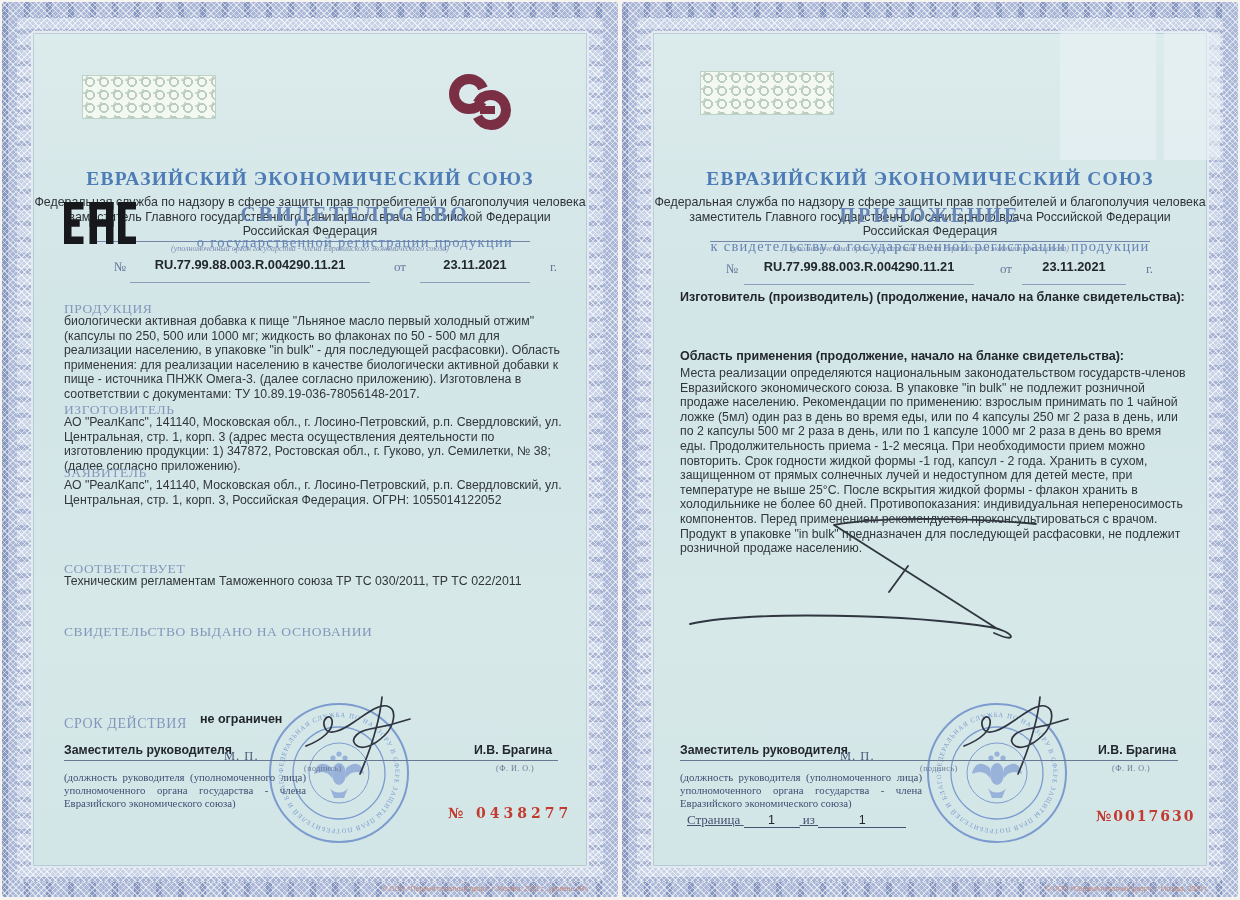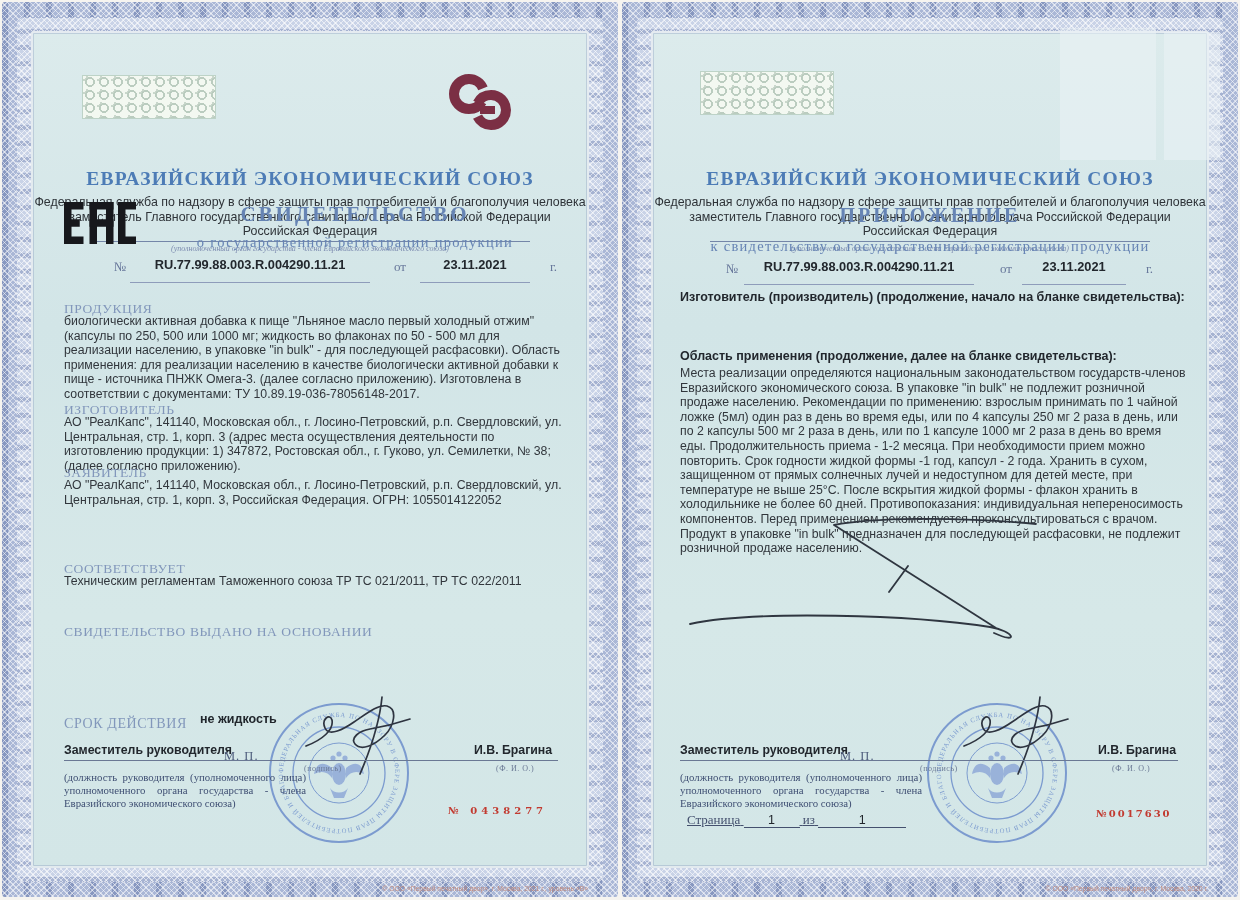--- a/index.html
+++ b/index.html
@@ -62,21 +62,21 @@
   .sec-heading { color:#8297bb; font-size:13.5px; letter-spacing:.6px; }
   .sec-body { color:#31363c; font-size:12.3px; line-height:14.6px; }
   .bold-heading { font-weight:bold; color:#22272d; font-size:12.5px; }
 
   
   .sig-line { height:1px; background:#6a7894; }
   .sig-role, .sig-name { font-weight:bold; font-size:12.3px; color:#22272d; }
   .mp { color:#4e5d7c; font-size:12.5px; letter-spacing:1px; }
   .tiny-cap { font-size:8px; color:#6a7894; letter-spacing:.5px; }
   .role-caption { font-size:10.8px; line-height:13px; color:#3f4f73; text-align:justify; }
-  .red-number { color:#c23a30; font-size:10px; font-weight:bold; font-family:"DejaVu Serif", serif; }
+  .red-number { color:#c23a30; font-size:14px; font-weight:bold; font-family:"DejaVu Serif", serif; }
   .page-row { color:#44506e; font-size:13px; }
   .page-row .pg-u { display:inline-block; border-bottom:1px solid #44506e; text-align:center;
     font-family:"Liberation Sans",sans-serif; font-size:12.5px; color:#22272d; }
   .footer-note { position:absolute; right:30px; bottom:5px; font-size:6.8px; color:#bd887c; z-index:5; }
   .scan-patch { position:absolute; background:rgba(235,243,246,.55); }
 </style>
 </head>
 <body>
 
 <div class="stage">
@@ -127,26 +127,26 @@
     <div class="abs serif sec-heading" style="left:62px;top:299px;">ПРОДУКЦИЯ</div>
     <div class="abs sans sec-body" style="left:62px;top:312px;width:500px;">биологически активная добавка к пище "Льняное масло первый холодный отжим" (капсулы по 250, 500 или 1000 мг; жидкость во флаконах по 50 - 500 мл для реализации населению, в упаковке "in bulk" - для последующей расфасовки). Область применения: для реализации населению в качестве биологически активной добавки к пище - источника ПНЖК Омега-3. (далее согласно приложению). Изготовлена в соответствии с документами: ТУ 10.89.19-036-78056148-2017.</div>
 
     <div class="abs serif sec-heading" style="left:62px;top:400px;">ИЗГОТОВИТЕЛЬ</div>
     <div class="abs sans sec-body" style="left:62px;top:413px;width:500px;">АО "РеалКапс", 141140, Московская обл., г. Лосино-Петровский, р.п. Свердловский, ул. Центральная, стр. 1, корп. 3 (адрес места осуществления деятельности по изготовлению продукции: 1) 347872, Ростовская обл., г. Гуково, ул. Семилетки, № 38; (далее согласно приложению).</div>
 
     <div class="abs serif sec-heading" style="left:62px;top:463px;">ЗАЯВИТЕЛЬ</div>
     <div class="abs sans sec-body" style="left:62px;top:476px;width:500px;">АО "РеалКапс", 141140, Московская обл., г. Лосино-Петровский, р.п. Свердловский, ул. Центральная, стр. 1, корп. 3, Российская Федерация. ОГРН: 1055014122052</div>
 
     <div class="abs serif sec-heading" style="left:62px;top:559px;">СООТВЕТСТВУЕТ</div>
-    <div class="abs sans sec-body" style="left:62px;top:572px;width:500px;">Техническим регламентам Таможенного союза ТР ТС 021/2011, ТР ТС 022/2011</div>
+    <div class="abs sans sec-body" style="left:62px;top:572px;width:500px;">Техническим регламентам Таможенного союза ТР ТС 030/2011, ТР ТС 022/2011</div>
 
     <div class="abs serif sec-heading" style="left:62px;top:622px;">СВИДЕТЕЛЬСТВО ВЫДАНО НА ОСНОВАНИИ</div>
 
     <div class="abs serif sec-heading" style="left:62px;top:714px;font-size:14px;">СРОК ДЕЙСТВИЯ</div>
-    <div class="abs sans" style="left:198px;top:710px;font-weight:bold;font-size:12.5px;color:#22272d;">не жидкость</div>
+    <div class="abs sans" style="left:198px;top:710px;font-weight:bold;font-size:12.5px;color:#22272d;">не ограничен</div>
 
     <svg class="abs" style="left:262px;top:696px;opacity:.85;" width="150" height="150" viewBox="0 0 150 150">
       <defs>
           <path id="ringL" d="M75,75 m-56,0 a56,56 0 1,1 112,0 a56,56 0 1,1 -112,0"></path>
         </defs>
       <circle cx="75" cy="75" r="69" fill="none" stroke="#6d8ecb" stroke-width="2"></circle>
       <circle cx="75" cy="75" r="46" fill="none" stroke="#6d8ecb" stroke-width="1.3"></circle>
       <circle cx="75" cy="75" r="30" fill="none" stroke="#6d8ecb" stroke-width="1"></circle>
       <text font-size="6.6" fill="#6d8ecb" letter-spacing="1" font-family="Liberation Serif,serif">
         <textPath href="#ringL">ФЕДЕРАЛЬНАЯ СЛУЖБА ПО НАДЗОРУ В СФЕРЕ ЗАЩИТЫ ПРАВ ПОТРЕБИТЕЛЕЙ И БЛАГОПОЛУЧИЯ ЧЕЛОВЕКА • РОСПОТРЕБНАДЗОР •</textPath>
@@ -199,21 +199,21 @@
     <div class="abs serif doc-subtitle" style="left:40px;right:40px;top:236px;">к свидетельству о государственной регистрации продукции</div>
 
     <div class="abs serif numrow-label" style="left:104px;top:259px;">№</div>
     <div class="abs sans numrow-field" style="left:122px;top:257px;width:230px;">RU.77.99.88.003.R.004290.11.21</div>
     <div class="abs serif numrow-label" style="left:378px;top:259px;">от</div>
     <div class="abs sans numrow-field" style="left:400px;top:257px;width:104px;">23.11.2021</div>
     <div class="abs serif numrow-label" style="left:524px;top:259px;">г.</div>
 
     <div class="abs sans bold-heading" style="left:58px;top:288px;width:510px;">Изготовитель (производитель) (продолжение, начало на бланке свидетельства):</div>
 
-    <div class="abs sans bold-heading" style="left:58px;top:347px;width:510px;">Область применения (продолжение, далее на бланке свидетельства):</div>
+    <div class="abs sans bold-heading" style="left:58px;top:347px;width:510px;">Область применения (продолжение, начало на бланке свидетельства):</div>
     <div class="abs sans sec-body" style="left:58px;top:364px;width:508px;">Места реализации определяются национальным законодательством государств-членов Евразийского экономического союза. В упаковке "in bulk" не подлежит розничной продаже населению. Рекомендации по применению: взрослым принимать по 1 чайной ложке (5мл) один раз в день во время еды, или по 4 капсулы 250 мг 2 раза в день, или по 2 капсулы 500 мг 2 раза в день, или по 1 капсуле 1000 мг 2 раза в день во время еды. Продолжительность приема - 1-2 месяца. При необходимости прием можно повторить. Срок годности жидкой формы -1 год, капсул - 2 года. Хранить в сухом, защищенном от прямых солнечных лучей и недоступном для детей месте, при температуре не выше 25°С. После вскрытия жидкой формы - флакон хранить в холодильнике не более 60 дней. Противопоказания: индивидуальная непереносимость компонентов. Перед применением рекомендуется проконсультироваться с врачом. Продукт в упаковке "in bulk" предназначен для последующей расфасовки, не подлежит розничной продаже населению.</div>
 
     <svg class="abs" style="left:62px;top:510px;" width="360" height="142" viewBox="0 0 360 142">
       <path d="M352,12 C270,4 185,6 150,13 M150,13 L312,116 M6,112 C70,98 230,103 306,115 C330,119 336,133 310,121 M224,54 L205,80" fill="none" stroke="#2f3640" stroke-width="1.8" stroke-linecap="round"></path>
     </svg>
 
     <svg class="abs" style="left:300px;top:696px;opacity:.85;" width="150" height="150" viewBox="0 0 150 150">
       <defs>
           <path id="ringR" d="M75,75 m-56,0 a56,56 0 1,1 112,0 a56,56 0 1,1 -112,0"></path>
         </defs>

